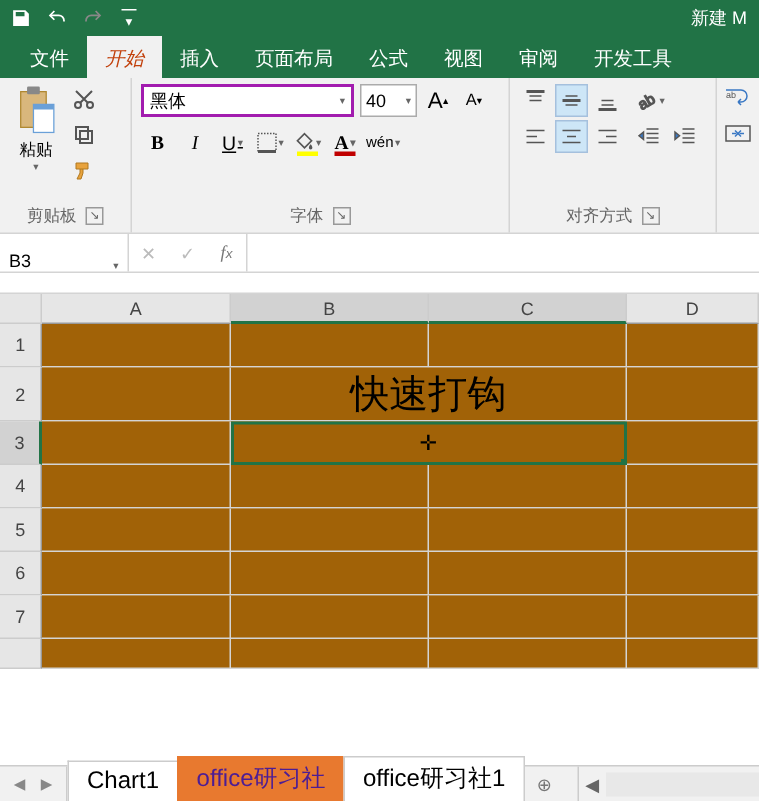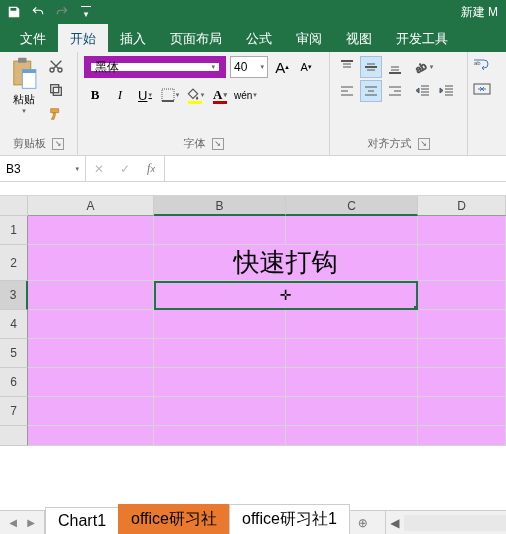--- a/index.html
+++ b/index.html
@@ -8,93 +8,93 @@
 
 .titlebar { background: #217346; height: 24px; display: flex; align-items: center; color: #fff; padding: 0 4px; }
 .titlebar .qat { display: flex; gap: 4px; align-items: center; }
 .titlebar .qat-btn { width: 20px; height: 20px; display: flex; align-items: center; justify-content: center; cursor: pointer; }
 .titlebar .qat-btn svg { width: 14px; height: 14px; }
 .titlebar .doc-title { margin-left: auto; font-size: 12px; color: #fff; padding-right: 4px; white-space: nowrap; }
 
 
 .ribbon-tabs { background: #217346; display: flex; height: 28px; padding-left: 8px; }
 .tab { padding: 6px 12px 4px; color: #fff; font-size: 13px; cursor: pointer; }
-.tab.active { background: #f1f1f1; color: #0c4a6e; }
+.tab.active { background: #f1f1f1; color: #c2410c; font-style: italic; }
 
 
 .ribbon { background: #f1f1f1; border-bottom: 1px solid #d4d4d4; height: 104px; display: flex; }
 .group { border-right: 1px solid #d4d4d4; padding: 4px 6px 2px; display: flex; flex-direction: column; }
 .group-body { flex: 1; display: flex; align-items: flex-start; }
 .group-label { text-align: center; font-size: 11px; color: #666; padding: 2px 0; display: flex; justify-content: center; align-items: center; gap: 6px; }
 .dlg-launcher { width: 12px; height: 12px; border: 1px solid #999; font-size: 8px; display: flex; align-items: center; justify-content: center; cursor: pointer; color: #666; }
 
 
 .clip-paste { display: flex; flex-direction: column; align-items: center; width: 36px; cursor: pointer; }
 .clip-paste svg { width: 28px; height: 34px; }
 .clip-paste .lbl { font-size: 11px; margin-top: 2px; }
 .clip-small { display: flex; flex-direction: column; gap: 4px; margin-left: 4px; }
 .clip-small .sb { width: 20px; height: 20px; display: flex; align-items: center; justify-content: center; cursor: pointer; }
 
 
 .font-row1 { display: flex; gap: 4px; align-items: center; }
-.font-combo { width: 142px; height: 22px; border: 7px solid #a21caf; background: #fff; display: flex; align-items: center; padding: 0 4px; font-size: 12px; cursor: pointer; justify-content: space-between; }
+.font-combo { width: 142px; height: 22px; border: 2px solid #a21caf; background: #fff; display: flex; align-items: center; padding: 0 4px; font-size: 12px; cursor: pointer; justify-content: space-between; }
 .size-combo { width: 38px; height: 22px; border: 1px solid #ababab; background: #fff; display: flex; align-items: center; justify-content: space-between; padding: 0 3px; font-size: 12px; cursor: pointer; }
 .font-sz-btn { width: 20px; height: 22px; display: flex; align-items: center; justify-content: center; cursor: pointer; font-family: Georgia, serif; }
 .font-row2 { display: flex; gap: 3px; margin-top: 6px; align-items: center; }
 .fmt-btn { min-width: 22px; height: 22px; display: flex; align-items: center; justify-content: center; cursor: pointer; font-size: 13px; position: relative; }
 .dd { font-size: 7px; margin-left: 1px; color: #666; }
 .ul-bar { position: absolute; bottom: 2px; left: 4px; right: 4px; height: 3px; }
 
 
 .align-col { display: flex; flex-direction: column; gap: 2px; }
 .align-row { display: flex; gap: 2px; }
 .al-btn { width: 22px; height: 22px; display: flex; align-items: center; justify-content: center; cursor: pointer; }
 .al-btn svg { width: 16px; height: 16px; }
 .al-btn.active { border: 1px solid #a5c0dd; background: #cde6f7; }
 
 
 .misc-col { padding: 4px; display: flex; flex-direction: column; gap: 6px; align-items: center; }
 .misc-btn { width: 20px; height: 18px; cursor: pointer; display:flex; align-items:center; justify-content:center; }
 
 
 .fbar { height: 26px; border-bottom: 1px solid #d4d4d4; display: flex; align-items: stretch; background: #fff; }
-.name-box { width: 86px; border-right: 1px solid #d4d4d4; display: flex; align-items: center; padding: 0 6px; font-size: 12px; justify-content: space-between; }
+.name-box { width: 86px; border-right: 1px solid #d4d4d4; display: flex; align-items: flex-end; padding: 0 6px; font-size: 12px; justify-content: space-between; }
 .fbar-btns { display: flex; align-items: center; border-right: 1px solid #d4d4d4; }
 .fbar-btn { width: 26px; display: flex; align-items: center; justify-content: center; color: #777; cursor: pointer; height: 100%; }
 .formula-input { flex: 1; display: flex; align-items: center; padding: 0 6px; }
 
 .gap-row { height: 14px; border-bottom: 1px solid #d4d4d4; background: #fff; }
 
 
 .grid { position: relative; }
 .col-headers { display: flex; height: 20px; }
 .corner { width: 28px; border-right: 1px solid #ccc; border-bottom: 1px solid #ccc; background: #e6e6e6; }
 .ch { border-right: 1px solid #ccc; border-bottom: 1px solid #999; background: #e6e6e6; text-align: center; font-size: 12px; color: #444; line-height: 20px; }
 .ch.sel { background: #d2d2d2; border-bottom: 2px solid #217346; }
 .rows { }
 .row { display: flex; height: 29px; }
 .rh { width: 28px; border-right: 1px solid #999; border-bottom: 1px solid #ccc; background: #e6e6e6; text-align: center; font-size: 12px; color: #444; line-height: 28px; }
 .rh.sel { background: #d2d2d2; border-right: 2px solid #217346; }
-.cell { border-right: 1px solid #d4d4d4; border-bottom: 1px solid #d4d4d4; background: #f0abfc; font-size: 20px; display: flex; align-items: center; justify-content: center; position: relative; font-family: SimHei, sans-serif; }
+.cell { border-right: 1px solid #d4d4d4; border-bottom: 1px solid #d4d4d4; background: #a16207; font-size: 20px; display: flex; align-items: center; justify-content: center; position: relative; font-family: SimHei, sans-serif; }
 .cell.merged-title { font-size: 26px; }
 .fill-handle { position: absolute; right: -3px; bottom: -3px; width: 6px; height: 6px; background: #217346; cursor: crosshair; }
 
 
 .sel-border { position: absolute; border: 2px solid #217346; pointer-events: none; }
 
 
 .cursor-plus { position: absolute; font-size: 14px; color: #000; }
 
 
 .sheet-bar { position: absolute; bottom: 0; left: 0; right: 0; height: 24px; border-top: 1px solid #ccc; background: #f1f1f1; display: flex; align-items: stretch; }
 .sheet-nav { display: flex; align-items: center; padding: 0 6px; gap: 4px; border-right: 1px solid #ccc; }
 .sheet-nav-btn { width: 14px; height: 14px; cursor: pointer; color: #888; display: flex; align-items: center; justify-content: center; font-size: 10px; }
 .sheet-tabs { display: flex; align-items: flex-end; }
 .sheet-tab { padding: 4px 12px; border: 1px solid #ccc; border-bottom: none; background: #fff; font-size: 16px; cursor: pointer; margin-right: -1px; position: relative; }
-.sheet-tab.active { background: #e8792f; color: #000000; border-color: #e8792f; }
+.sheet-tab.active { background: #e8792f; color: #4c1d95; border-color: #e8792f; }
 .new-sheet { width: 28px; display: flex; align-items: center; justify-content: center; cursor: pointer; color: #777; }
 .hscroll { flex: 1; border-left: 1px solid #ccc; margin-left: 8px; display: flex; align-items: center; }
 .hscroll-track { flex: 1; height: 16px; background: #e8e8e8; position: relative; }
 .hscroll-btn { width: 18px; height: 18px; display: flex; align-items: center; justify-content: center; color: #666; cursor: pointer; }
 
 
 .cA { width: 126px; } .cB { width: 132px; } .cC { width: 132px; } .cD { width: 88px; }
 </style>
 </head>
 <body>
@@ -124,28 +124,28 @@
   </div>
   <div class="doc-title">新建 M</div>
 </div>
 
 <div class="ribbon-tabs">
   <div class="tab">文件</div>
   <div class="tab active">开始</div>
   <div class="tab">插入</div>
   <div class="tab">页面布局</div>
   <div class="tab">公式</div>
+  <div class="tab">视图</div>
   <div class="tab">审阅</div>
-  <div class="tab">视图</div>
   <div class="tab">开发工具</div>
 </div>
 
 <div class="ribbon">
 
-  <div class="group" style="width:78px;">
+  <div class="group" style="width:88px;">
     <div class="group-body">
       <div class="clip-paste">
         <svg viewBox="0 0 32 40">
             <rect x="4" y="6" width="20" height="28" fill="#d9b77c" stroke="#b08830"></rect>
             <rect x="9" y="2" width="10" height="6" rx="1" fill="#888"></rect>
             <rect x="14" y="16" width="16" height="22" fill="#fff" stroke="#6aa0d8"></rect>
             <rect x="14" y="16" width="16" height="4" fill="#6aa0d8"></rect>
           </svg>
         <div class="lbl">粘贴</div>
         <div style="font-size:7px;color:#666;">▾</div>

